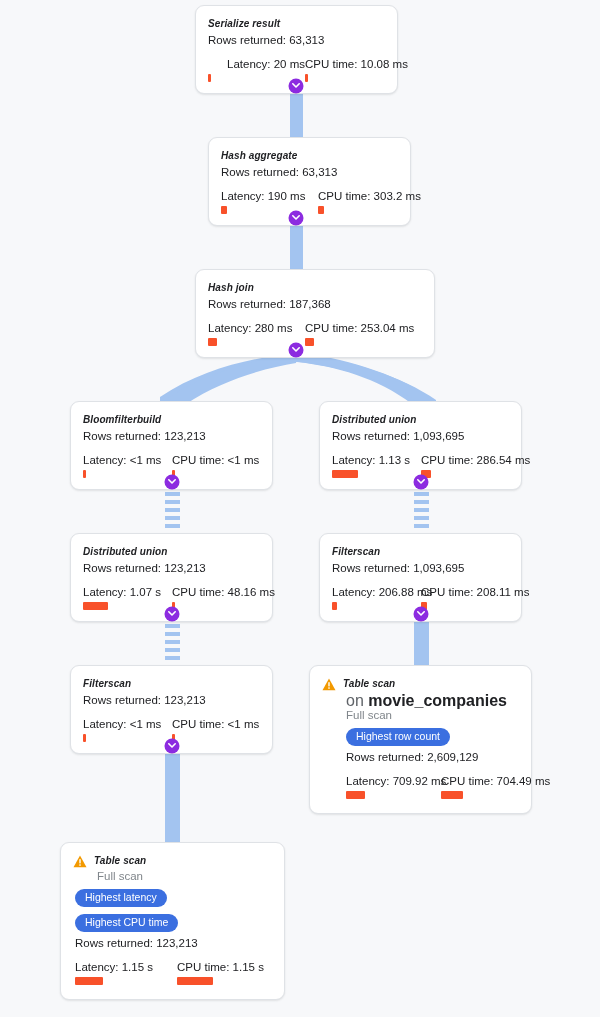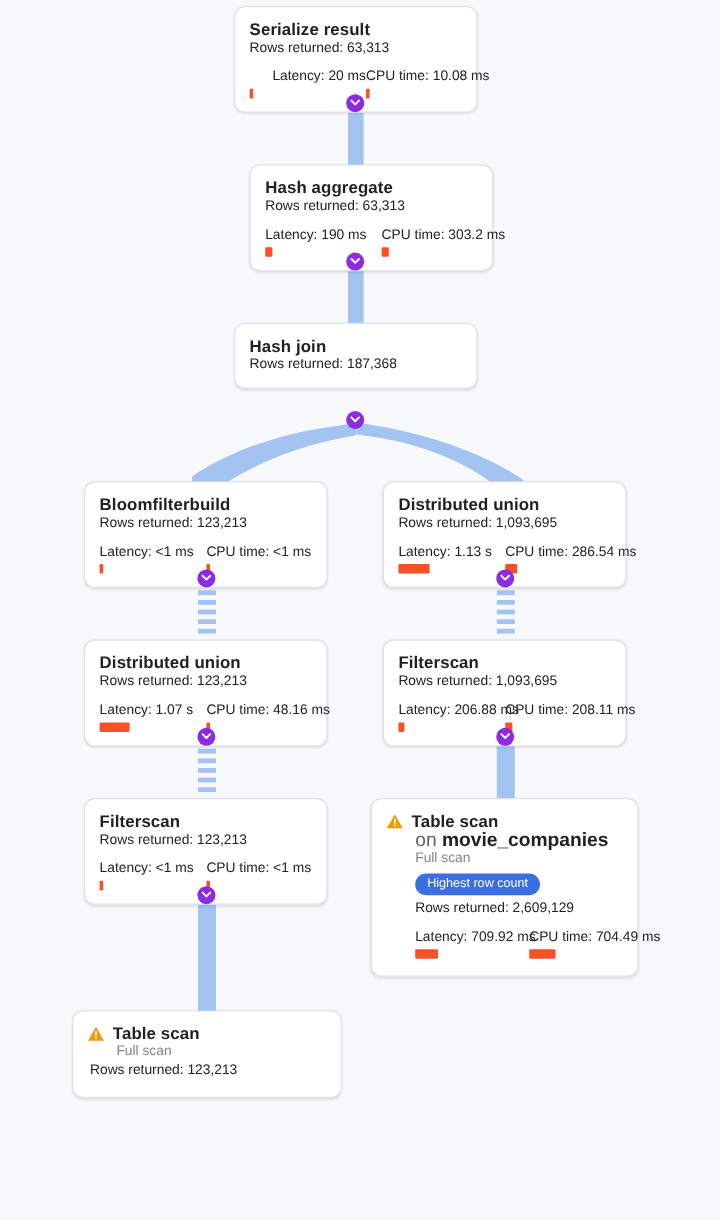--- a/index.html
+++ b/index.html
@@ -17,22 +17,22 @@
     position:absolute; z-index:3;
     background:#ffffff;
     border:1px solid #dfe2e6;
     border-radius:9px;
     box-shadow:0 1px 2px rgba(60,64,67,.12);
     padding:10px 12px 11px 12px;
   }
   .node-head { display:flex; align-items:flex-start; gap:7px; }
   .warn-icon { flex:0 0 auto; margin-top:2px; line-height:0; }
   .title {
-    font-size:14px; font-weight:700; color:#202124;
-    letter-spacing:.1px; line-height:16px;
+    font-size:10px; font-weight:700; color:#202124;
+    letter-spacing:.1px; line-height:16px;font-style:italic;
   }
   .subline { font-size:16px; color:#5f6368; line-height:15px; margin-top:1px; }
   .subline b { color:#202124; font-weight:700; }
   .fullscan { font-size:11.5px; color:#80868b; line-height:15px; }
   .indent { padding-left:24px; }
 
   .badges { display:flex; gap:7px; margin:5px 0 4px 0; flex-wrap:wrap; }
   .badge {
     background:#3b6fe0; color:#fff; border-radius:999px;
     font-size:10.5px; line-height:15px; padding:1px 10px 2px 10px;
@@ -154,25 +154,35 @@
       <div class="metric-label">Latency: 190 ms</div>
       <div class="bar" style="width:6px;"></div>
     </div>
     <div class="metric">
       <div class="metric-label">CPU time: 303.2 ms</div>
       <div class="bar" style="width:6px;"></div>
     </div>
   </div>
 </div>
 
-<div class="node" style="left:195px; top:269px; width:203px;">
+<div class="node" style="left:195px; top:269px; width:240px;">
   <div class="node-head">
     <div class="title">Hash join</div>
   </div>
   <div class="rows">Rows returned: 187,368</div>
+  <div class="metrics">
+    <div class="metric" style="width:97px;">
+      <div class="metric-label">Latency: 280 ms</div>
+      <div class="bar" style="width:9px;"></div>
+    </div>
+    <div class="metric">
+      <div class="metric-label">CPU time: 253.04 ms</div>
+      <div class="bar" style="width:9px;"></div>
+    </div>
+  </div>
 </div>
 
 <div class="node" style="left:70px; top:401px; width:203px;">
   <div class="node-head">
     <div class="title">Bloomfilterbuild</div>
   </div>
   <div class="rows">Rows returned: 123,213</div>
   <div class="metrics">
     <div class="metric" style="width:89px;">
       <div class="metric-label">Latency: &lt;1 ms</div>
@@ -290,15 +300,29 @@
       <svg width="14" height="13" viewBox="0 0 14 13">
         <path d="M7,0.6 L13.5,12.2 L0.5,12.2 Z" fill="#f29900"></path>
         <rect x="6.3" y="4.2" width="1.4" height="4.2" fill="#ffffff"></rect>
         <rect x="6.3" y="9.3" width="1.4" height="1.5" fill="#ffffff"></rect>
       </svg>
     </span>
     <div class="title">Table scan</div>
   </div>
   <div class="indent">
     <div class="fullscan">Full scan</div>
+    <div class="badges" style="margin-left:-22px;">
+      <span class="badge">Highest latency</span>
+      <span class="badge">Highest CPU time</span>
+    </div>
     <div class="rows" style="margin-left:-22px;">Rows returned: 123,213</div>
+    <div class="metrics" style="margin-left:-22px;">
+      <div class="metric" style="width:102px;">
+        <div class="metric-label">Latency: 1.15 s</div>
+        <div class="bar" style="width:28px;"></div>
+      </div>
+      <div class="metric">
+        <div class="metric-label">CPU time: 1.15 s</div>
+        <div class="bar" style="width:36px;"></div>
+      </div>
+    </div>
   </div>
 </div>
 
 </body></html>

